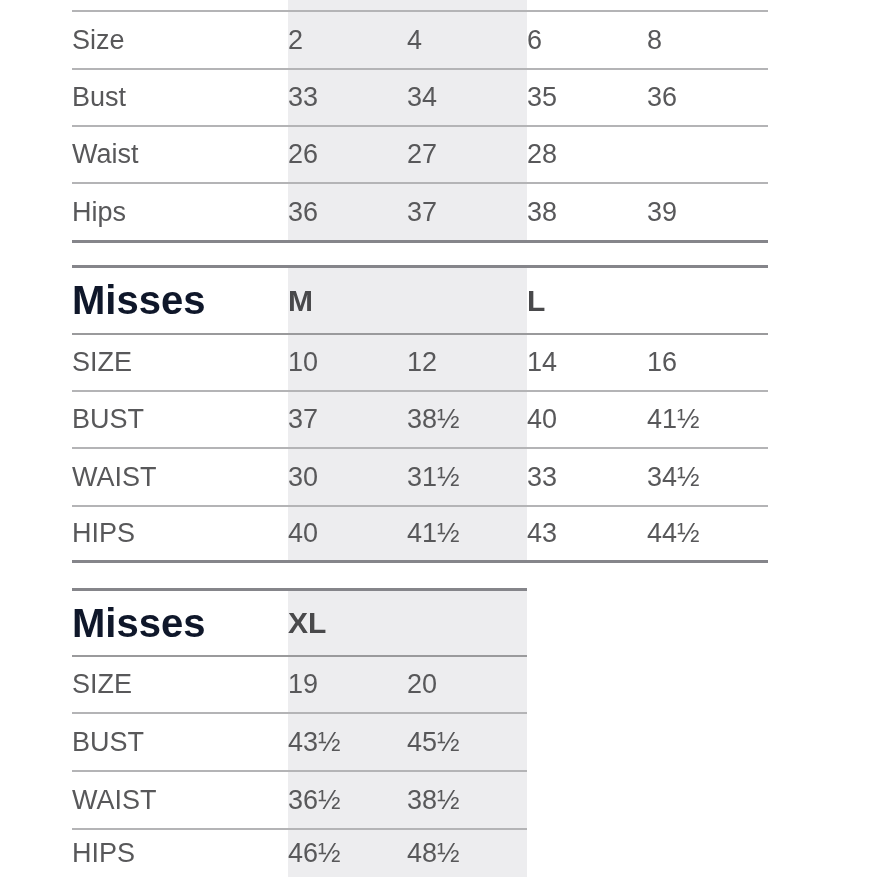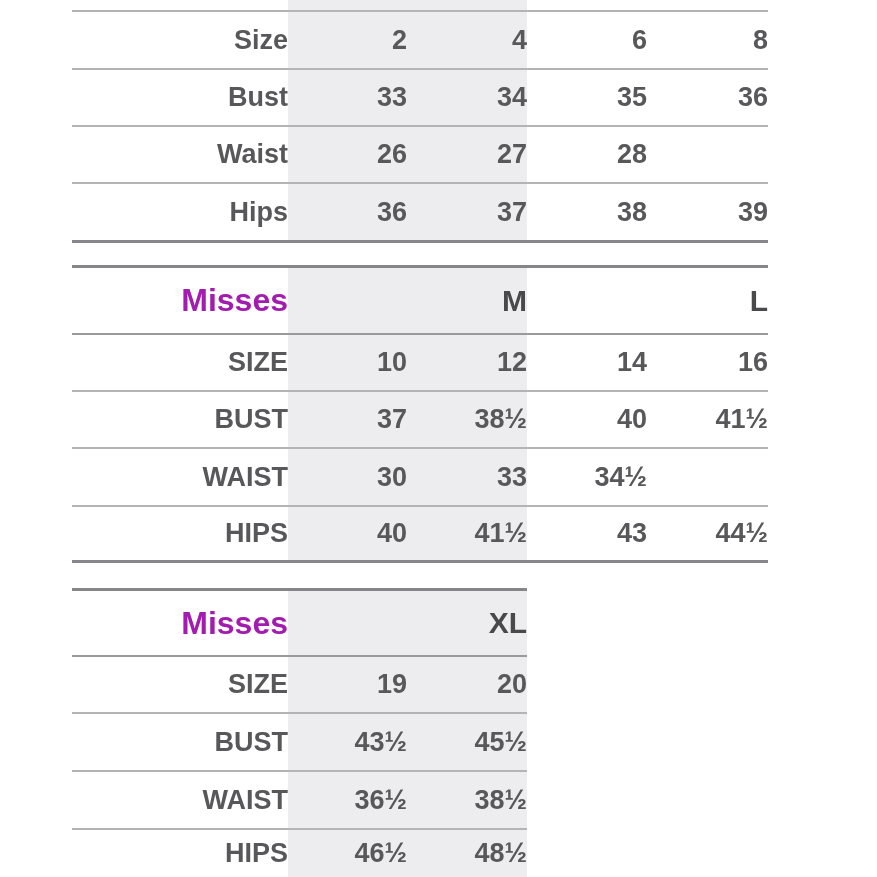--- a/index.html
+++ b/index.html
@@ -18,28 +18,28 @@
     z-index: 0;
   }
   .row {
     position: relative; z-index: 1;
     display: grid;
     align-items: center;
     box-sizing: border-box;
     color: #58585a;
     font-size: 27px;
   }
-  .row .cell { text-align: right; font-weight: bold; }
+  .row .cell { text-align: left; }
   .cols5 { grid-template-columns: 216px 119px 120px 120px 121px; }
   .cols3 { grid-template-columns: 216px 119px 120px; }
   .hdr2  { grid-template-columns: 216px 239px 241px; }
   .hdr1  { grid-template-columns: 216px 239px; }
   .thin   { border-top: 2px solid #b4b4b6; }
   .hline  { border-top: 2px solid #9a9a9c; }
-  .title-cell { font-weight: bold; color: #a21caf; font-size: 32px; }
+  .title-cell { font-weight: bold; color: #0f172a; font-size: 40px; }
   .group-cell { font-weight: bold; color: #49494b; font-size: 30px; }
 
   
   #tbl1 { top: 0; width: 696px; border-bottom: 3px solid #85858a; }
   #tbl1 .spacer { height: 10px; }
   #tbl1 .r1 { height: 58px; }
   #tbl1 .r2 { height: 57px; }
   #tbl1 .r3 { height: 57px; }
   #tbl1 .r4 { height: 58px; }
 
@@ -115,20 +115,21 @@
   <div class="row cols5 thin r2">
     <div class="cell">BUST</div>
     <div class="cell">37</div>
     <div class="cell">38½</div>
     <div class="cell">40</div>
     <div class="cell">41½</div>
   </div>
   <div class="row cols5 thin r3">
     <div class="cell">WAIST</div>
     <div class="cell">30</div>
+    <div class="cell">31½</div>
     <div class="cell">33</div>
     <div class="cell">34½</div>
   </div>
   <div class="row cols5 thin r4">
     <div class="cell">HIPS</div>
     <div class="cell">40</div>
     <div class="cell">41½</div>
     <div class="cell">43</div>
     <div class="cell">44½</div>
   </div>

